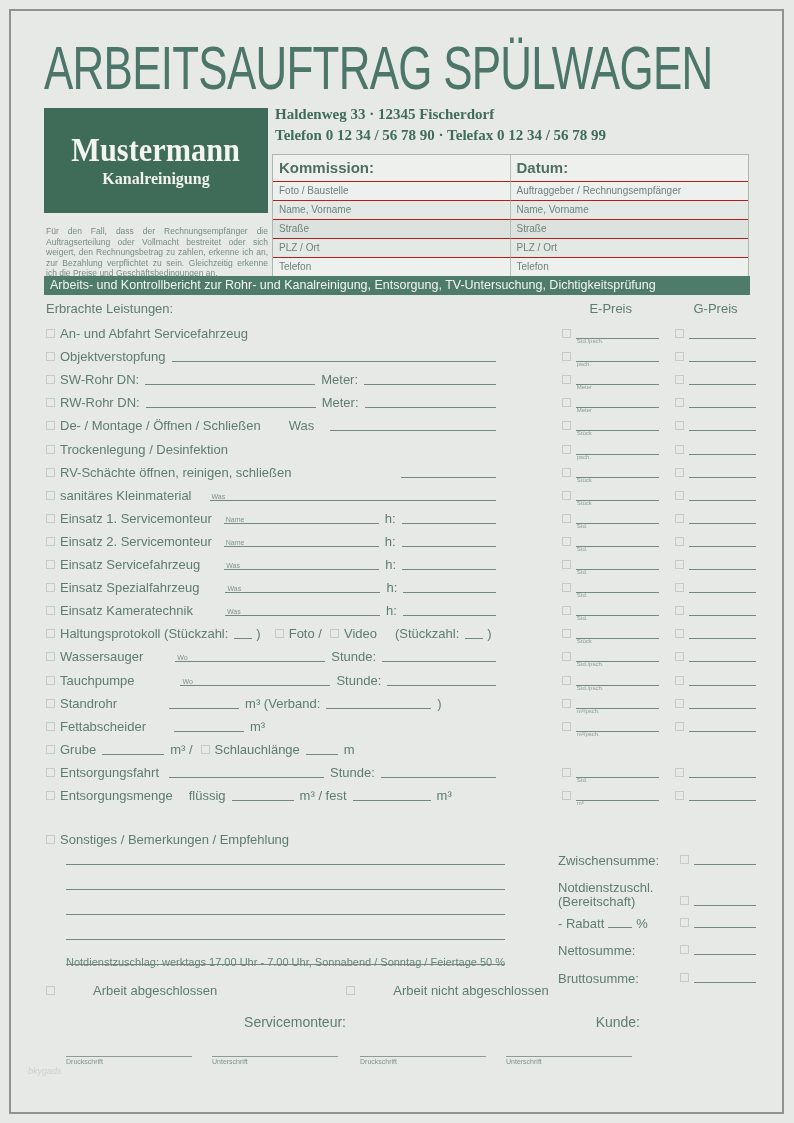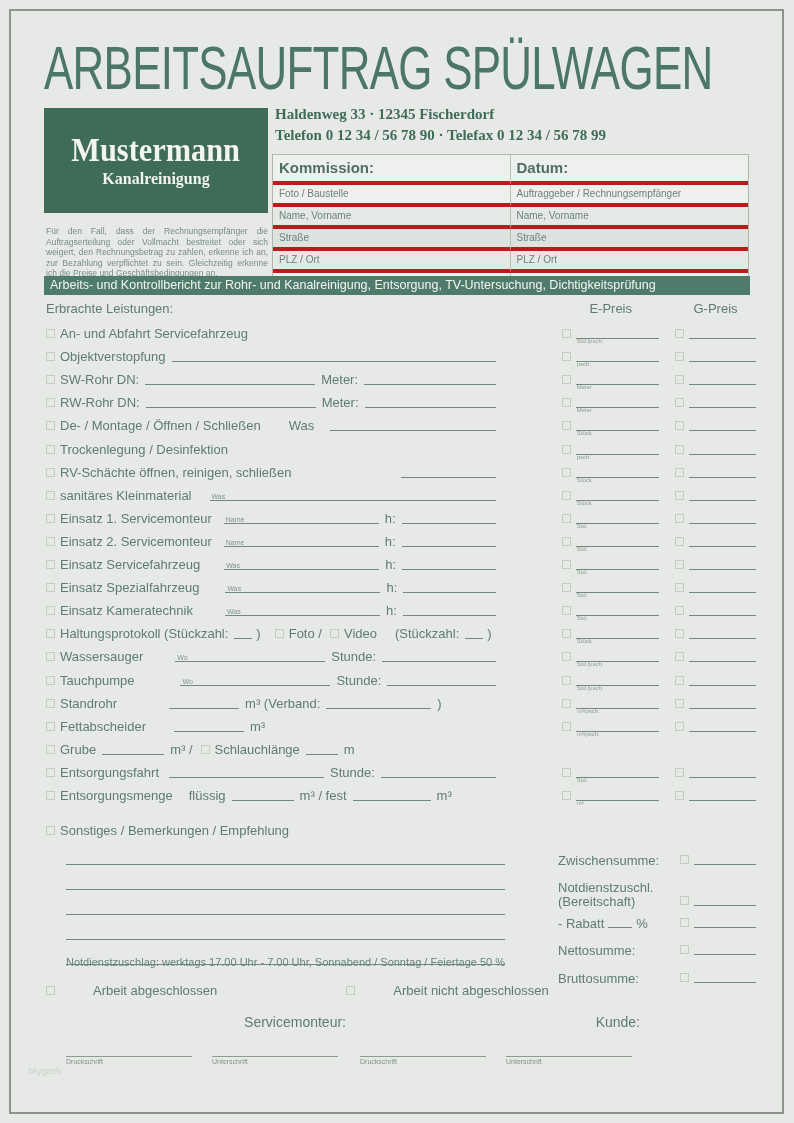--- a/index.html
+++ b/index.html
@@ -25,21 +25,21 @@
     display:inline-block;transform:scaleX(.92);}
   .logo .tag{font-family:"Liberation Serif",serif;font-weight:700;font-size:16px;margin-top:2px;}
 
   
   .addr{position:absolute;left:275px;top:104px;font-family:"Liberation Serif",serif;font-weight:700;
     font-size:15px;color:#3f6b59;line-height:21px;white-space:nowrap;}
 
   
   .ktable{position:absolute;left:272px;top:154px;width:475px;border:1px solid #adb7ae;
     display:grid;grid-template-columns:1fr 1fr;background:#eef0ed;}
-  .ktable .cell{border-right:1px solid #b8c1b8;border-bottom:4px solid #b91c1c;
+  .ktable .cell{border-right:1px solid #b8c1b8;border-bottom:1px solid #b91c1c;
     padding:2px 6px;font-size:10px;color:#6c8278;height:14px;line-height:13px;}
   .ktable .cell:nth-child(2n){border-right:none;}
   .ktable .hcell{font-size:15px;font-weight:700;color:#4e6f63;height:22px;line-height:21px;}
   .ktable .shade1{background:#e5e9e5;}
   .ktable .shade2{background:#dde2de;}
   .ktable .cell:nth-last-child(-n+2){border-bottom:none;}
 
   
   .disc{position:absolute;left:46px;top:226px;width:222px;font-size:8.5px;line-height:10.5px;
     color:#778d83;text-align:justify;}
@@ -559,21 +559,21 @@
           <span class="pline">
             <i class="unit">m³</i>
           </span>
         </div>
         <div class="gcell">
           <span class="cb"></span>
           <span class="pline"></span>
         </div>
       </div>
     </div>
-  <div class="srow" style="height:26px;margin-top:9px;">
+  <div class="srow" style="height:26px;margin-top:18px;">
     <div class="sleft">
       <span class="cb"></span>
       <span class="txt">Sonstiges / Bemerkungen / Empfehlung</span>
     </div>
   </div>
 </div>
 
 <div class="notes-lines">
     <div class="nline"></div>
     <div class="nline"></div>

